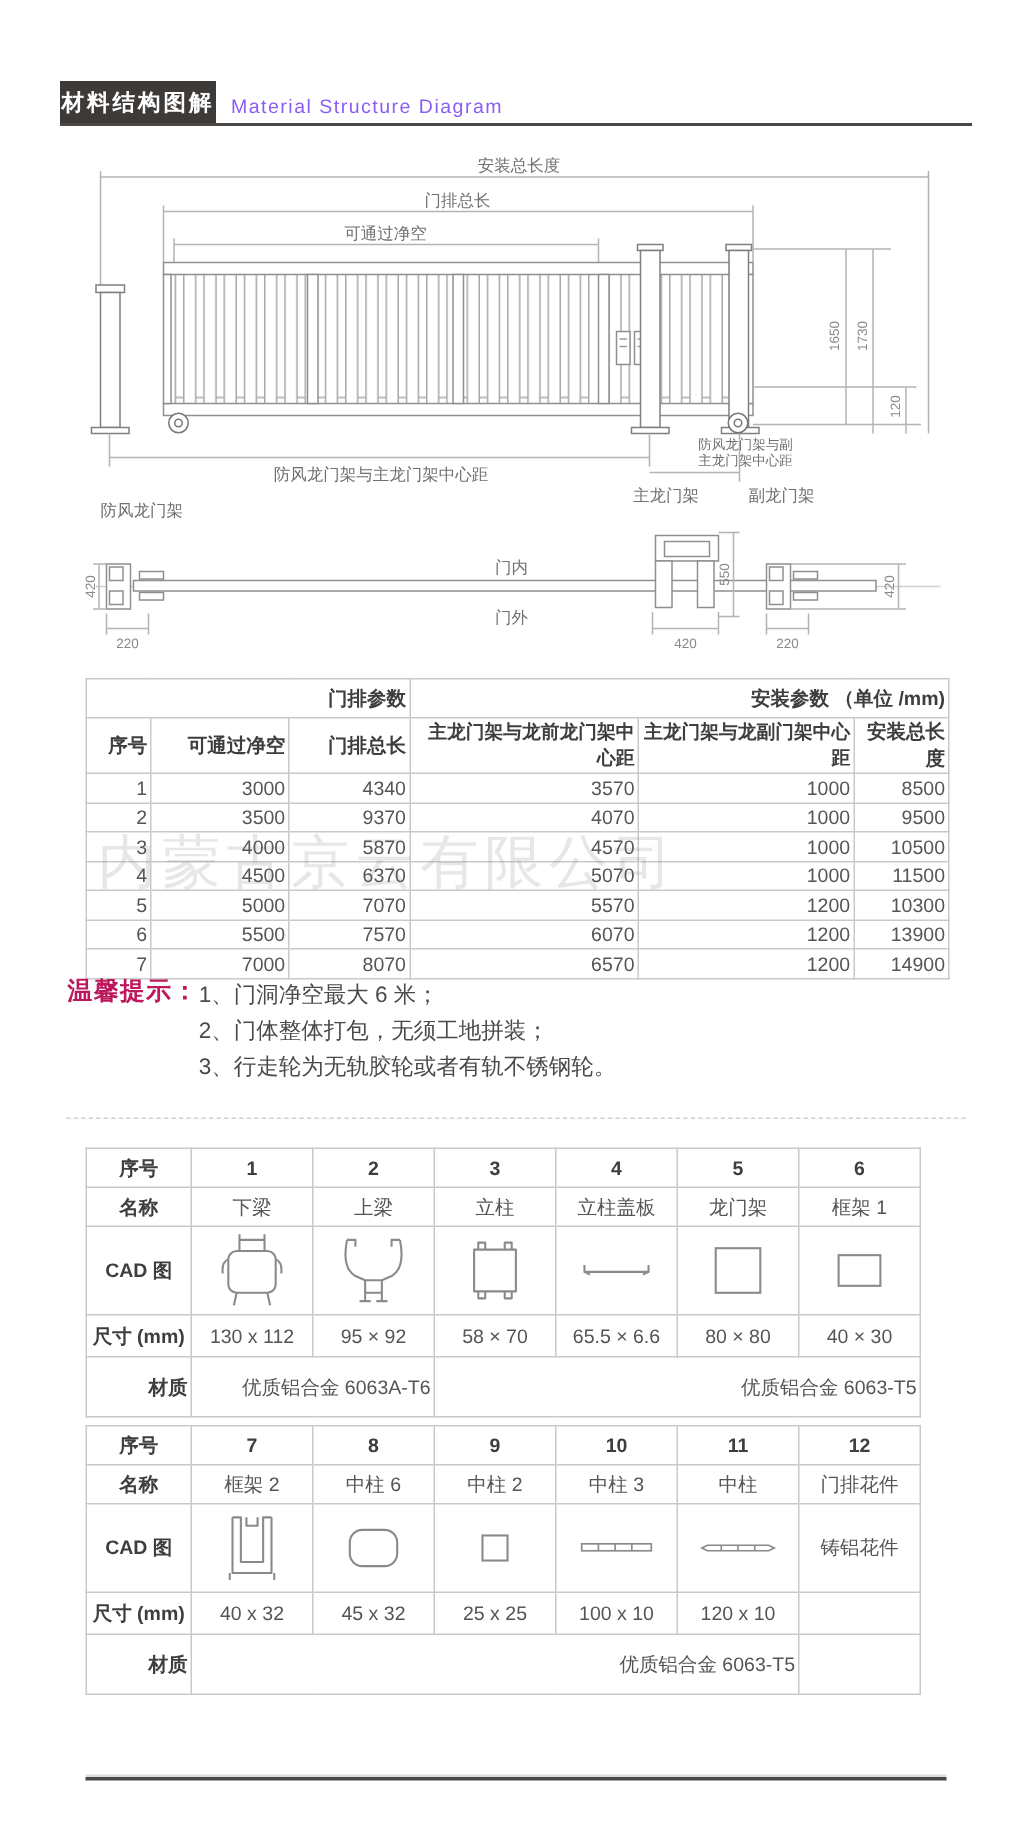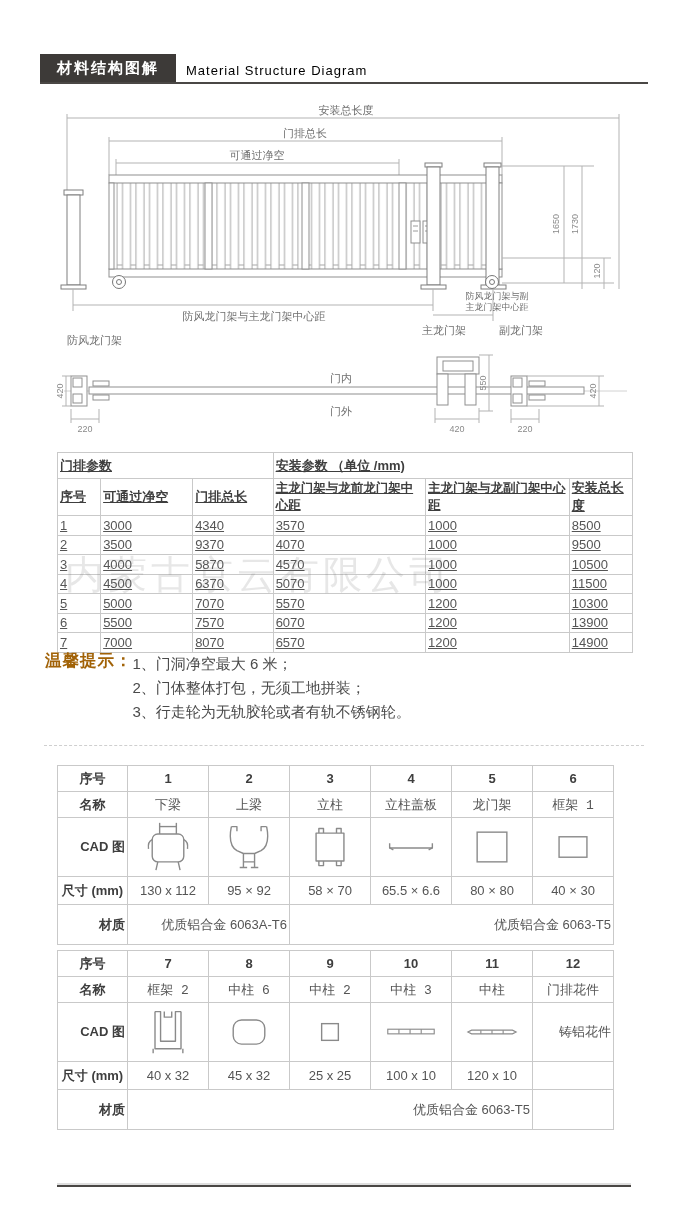--- a/index.html
+++ b/index.html
@@ -5,55 +5,55 @@
 <style>
   html,body { margin:0; padding:0; background:#fff; }
   .page {
     position:relative; width:688px; height:1230px; background:#fff;
     font-family:"Liberation Sans","DejaVu Sans",sans-serif; color:#555; overflow:hidden;
   }
   
   .header { position:absolute; top:54px; left:40px; right:40px;
     border-bottom:2px solid #4a4745; display:flex; align-items:flex-end; }
   .badge { background:#3d3a38; color:#fff; font-size:15px; font-weight:bold;
-    letter-spacing:2px; padding:5px 17px 4px; display:inline-block; }
-  .subtitle { color:#000000; font-size:13px; margin-left:10px; padding-bottom:4px; letter-spacing:1px; }
+    letter-spacing:2px; padding:5px 1px 4px; display:inline-block; }
+  .subtitle { color:#8b5cf6; font-size:13px; margin-left:10px; padding-bottom:4px; letter-spacing:1px; }
 
   
   .diagram-wrap { position:absolute; top:93px; left:59px; width:575px; height:348px; }
   .diagram-svg { overflow:visible; }
   .diagram-svg text { font-family:"Liberation Sans","DejaVu Sans",sans-serif; }
 
   
   .params-wrap { position:absolute; top:452px; left:57px; width:576px; }
   table { border-collapse:collapse; table-layout:fixed; }
   .params { width:100%; font-size:13px; color:#555; }
-  .params th, .params td { border:1px solid #c9c9c9; text-align:left; padding:0 2px;text-decoration:underline; }
+  .params th, .params td { border:1px solid #c9c9c9; text-align:right; padding:0 2px; }
   .params th { color:#3e3e3e; font-weight:bold; height:25px; font-size:13px; }
   .params th.small { font-size:12.5px; }
   .params td { height:18.5px; }
   .watermark { position:absolute; left:8px; top:96px; width:560px; text-align:left;
     font-size:39px; letter-spacing:4px; color:rgba(110,110,110,0.17);
     white-space:nowrap; pointer-events:none; font-weight:400; }
 
   
   .tips { position:absolute; top:650px; left:45px; display:flex; font-size:15px; color:#4a4a4a; }
-  .tips-label { font-weight:bold; font-size:16.5px; color:#a16207; letter-spacing:1px; }
+  .tips-label { font-weight:bold; font-size:16.5px; color:#be185d; letter-spacing:1px; }
   .tips-lines { line-height:1.6; padding-top:2px; }
 
   .dashed { position:absolute; top:745px; left:44px; width:600px; border-top:1px dashed #cfcfcf; }
 
   
   .comp { position:absolute; left:57px; width:557px; font-size:13px; color:#555; }
   .comp1 { top:765px; } .comp2 { top:950px; }
   .comp td { border:1px solid #c9c9c9; text-align:center; padding:0 2px; }
   .comp .lbl { font-weight:bold; color:#3e3e3e; }
   .comp .seq { font-weight:bold; color:#3e3e3e; }
-  .r-seq td { height:25px; } .r-name td { height:25px;font-family:Liberation Mono, monospace; }
-  .r-cad td { height:58px;text-align:right; } .r-size td { height:27px; }
+  .r-seq td { height:25px; } .r-name td { height:25px; }
+  .r-cad td { height:58px; } .r-size td { height:27px; }
   .r-mat td { height:39px;text-align:right; } .r-surf td { height:34px; }
   .cad-ico { display:block; margin:0 auto; }
 
   .bottom-rule { position:absolute; top:1183px; left:57px; width:574px; height:4px;
     background:linear-gradient(to bottom,#dedede 0 45%,#4a4745 45% 100%); }
 </style>
 </head>
 <body>
 
 <div class="page">

